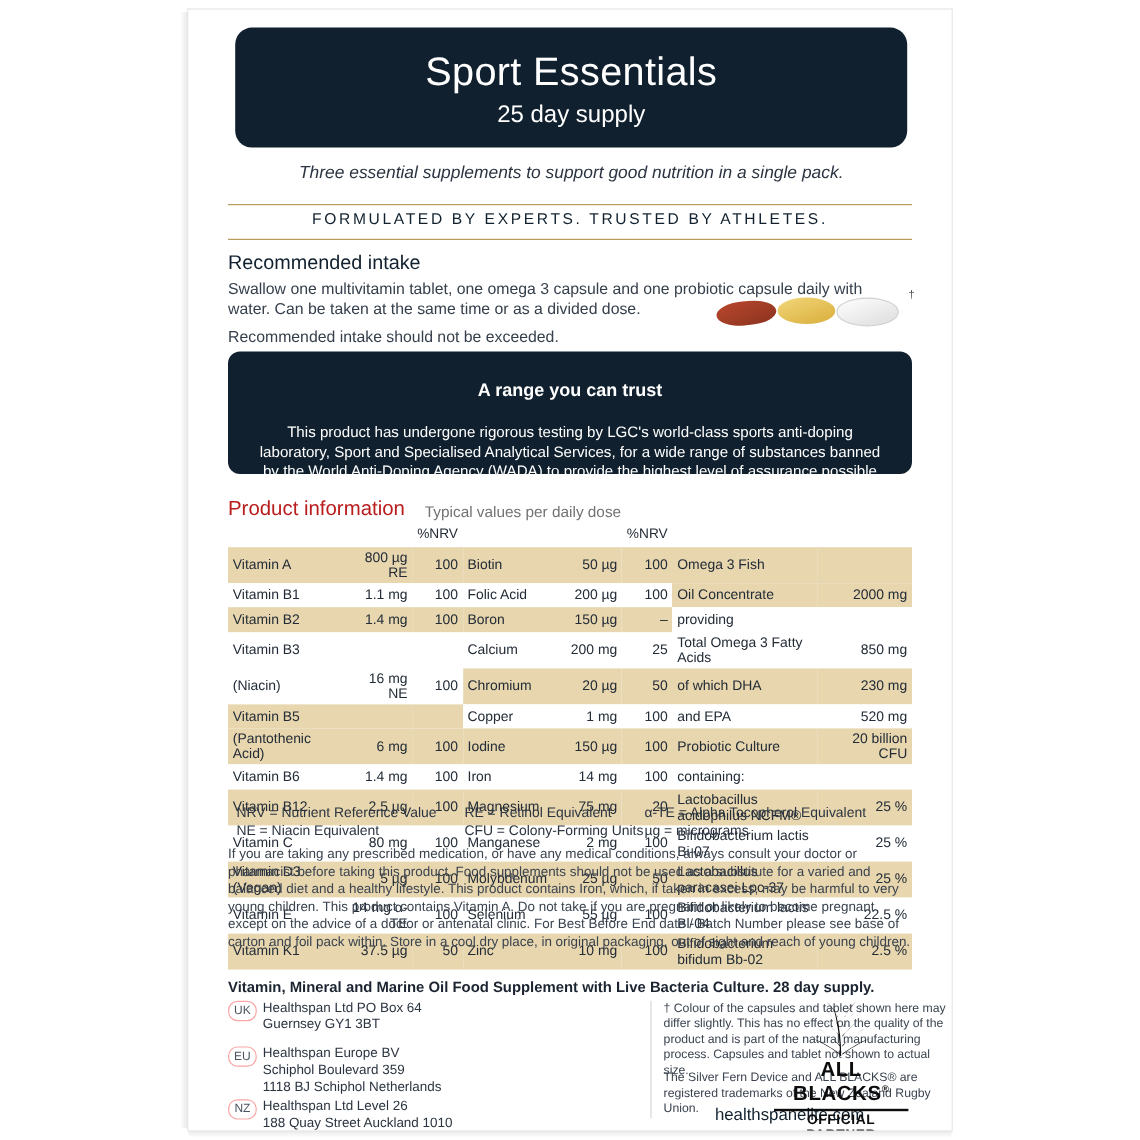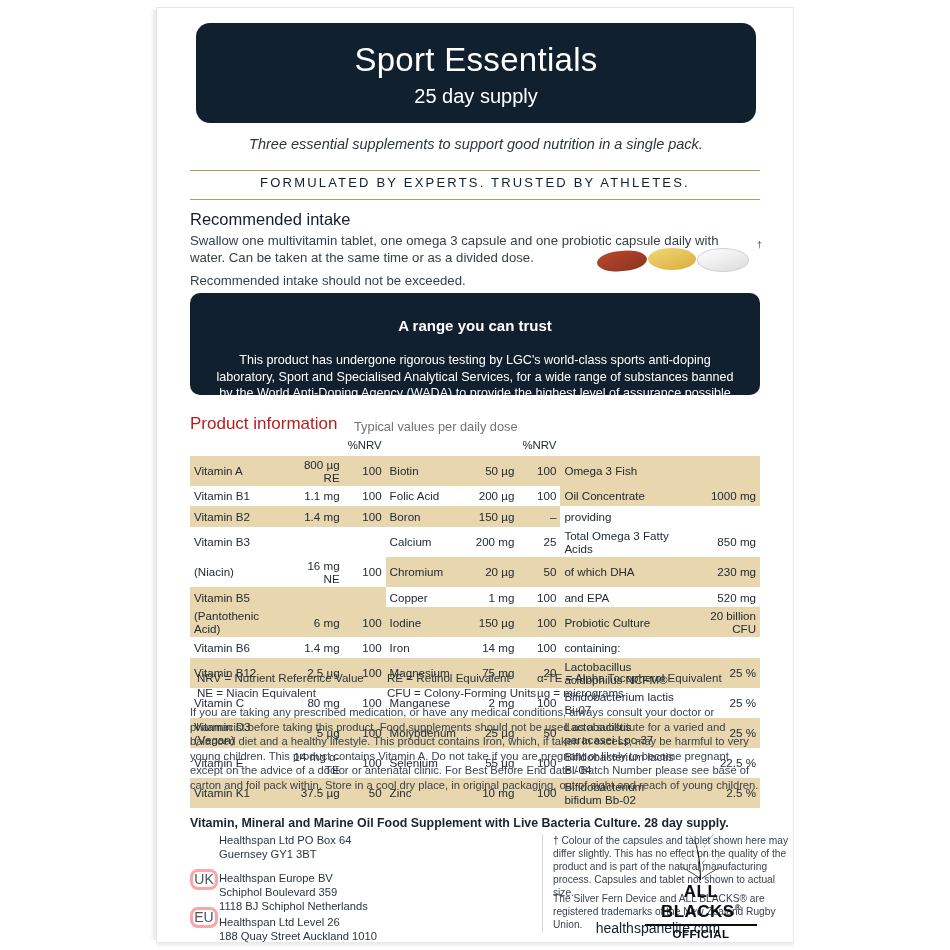--- a/index.html
+++ b/index.html
@@ -106,22 +106,22 @@
     position:absolute;left:33px;top:697px;width:572px;
     font-size:11.2px;line-height:14.6px;color:#3a434f;
   }
   .foodsupp{
     position:absolute;left:33px;top:808px;width:572px;
     font-size:12.4px;font-weight:700;color:#1b2430;
   }
   
   .addr{position:absolute;font-size:11.2px;line-height:14px;color:#2b3440;}
   .badge{
-    position:absolute;width:22px;height:15px;border:3px solid #fca5a5;border-radius:8px;
-    font-size:14px;color:#4a5man;color:#4a545f;text-align:center;line-height:15px;margin-top:35px;
+    position:absolute;width:22px;height:15px;border:1px solid #fca5a5;border-radius:8px;
+    font-size:10px;color:#4a5man;color:#4a545f;text-align:center;line-height:15px;
   }
   .vdivider{position:absolute;left:385px;top:826px;width:1px;height:98px;background:#d7d7d7;}
   .rightnote{
     position:absolute;left:396px;top:826px;width:240px;font-size:10.2px;line-height:13px;color:#3a434f;
   }
   .trademark{
     position:absolute;left:396px;top:884px;width:240px;font-size:10.2px;line-height:13px;color:#3a434f;
   }
   .weburl{
     position:absolute;left:396px;top:912px;width:210px;font-size:14px;color:#10202e;text-align:center;
@@ -196,21 +196,21 @@
             <td class="shade o3amt"></td>
           </tr>
           <tr>
             <td class="plain col-name">Vitamin B1</td>
             <td class="plain col-amt">1.1 mg</td>
             <td class="plain col-nrv">100</td>
             <td class="plain col-name c2" style="width: 72px;">Folic Acid</td>
             <td class="plain col-amt">200 µg</td>
             <td class="plain col-nrv">100</td>
             <td class="shade o3name">Oil Concentrate</td>
-            <td class="shade o3amt">1000 mg</td>
+            <td class="shade o3amt">2000 mg</td>
           </tr>
           <tr>
             <td class="shade col-name">Vitamin B2</td>
             <td class="shade col-amt">1.4 mg</td>
             <td class="shade col-nrv">100</td>
             <td class="shade col-name c2" style="width: 72px;">Boron</td>
             <td class="shade col-amt">150 µg</td>
             <td class="shade col-nrv">–</td>
             <td class="plain o3name">providing</td>
             <td class="plain o3amt"></td>

